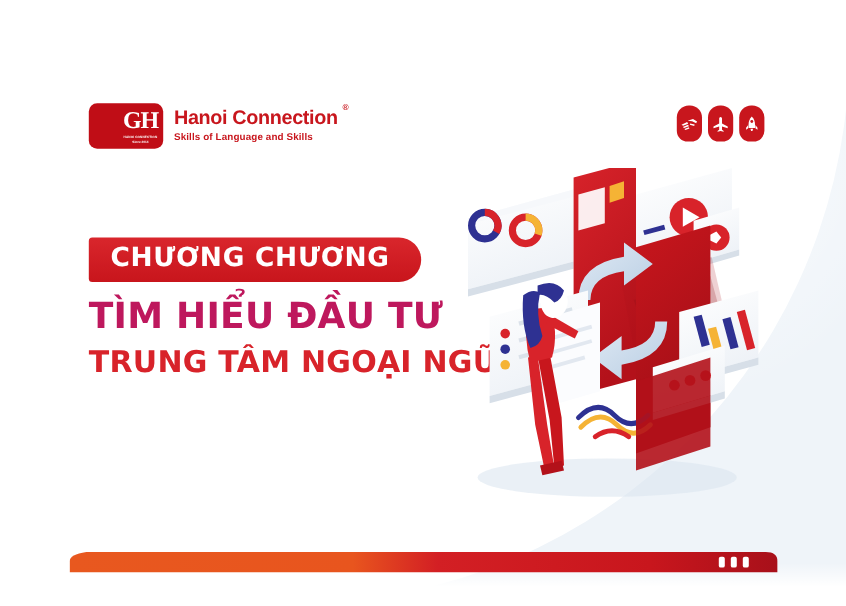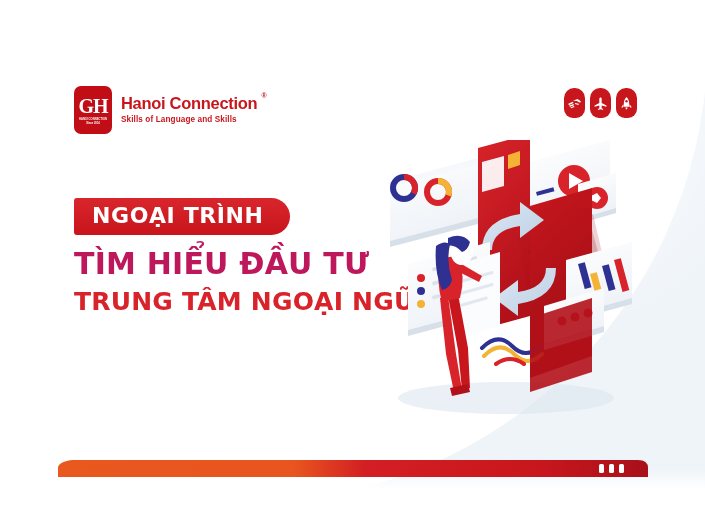--- a/index.html
+++ b/index.html
@@ -71,28 +71,29 @@
     position: absolute;
     left: 74px;
     top: 86px;
     display: flex;
     align-items: center;
     gap: 9px;
   }
   .logo-mark {
     position: relative;
     width: 38px;
-    height: 48px;
+    height: 38px;
     border-radius: 7px;
     background: #c00d16;
     display: flex;
     flex-direction: column;
     align-items: center;
     justify-content: center;
     flex: none;
+    padding-left: 24px;
   }
   .logo-mark .gh {
     font-family: "Liberation Serif", serif;
     color: #ffffff;
     font-size: 20px;
     font-weight: bold;
     letter-spacing: -1px;
     line-height: 1;
     margin-top: 1px;
   }
@@ -285,21 +286,21 @@
             <path d="M16.8 13.0 L19.6 16.6 L19.6 19.3 L16.8 17.3 Z"></path>
             <path d="M10.2 18.2 L13.8 18.2 L12.9 21.1 L11.1 21.1 Z"></path>
           </g>
         </svg>
       </span>
     </div>
   </div>
 
   <div class="headline">
     <div class="ribbon">
-      <div class="ribbon-text">NGOẠI TRÌNH</div>
+      <div class="ribbon-text">CHƯƠNG CHƯƠNG</div>
     </div>
     <div class="line2">TÌM HIỂU ĐẦU TƯ</div>
     <div class="line3">TRUNG TÂM NGOẠI NGỮ</div>
   </div>
 
   <div class="illustration">
     <svg width="270" height="280" viewBox="0 0 270 280">
       <defs>
         <linearGradient id="panelWhite" x1="0" y1="0" x2="0.4" y2="1">
           <stop offset="0%" stop-color="#ffffff"></stop>

